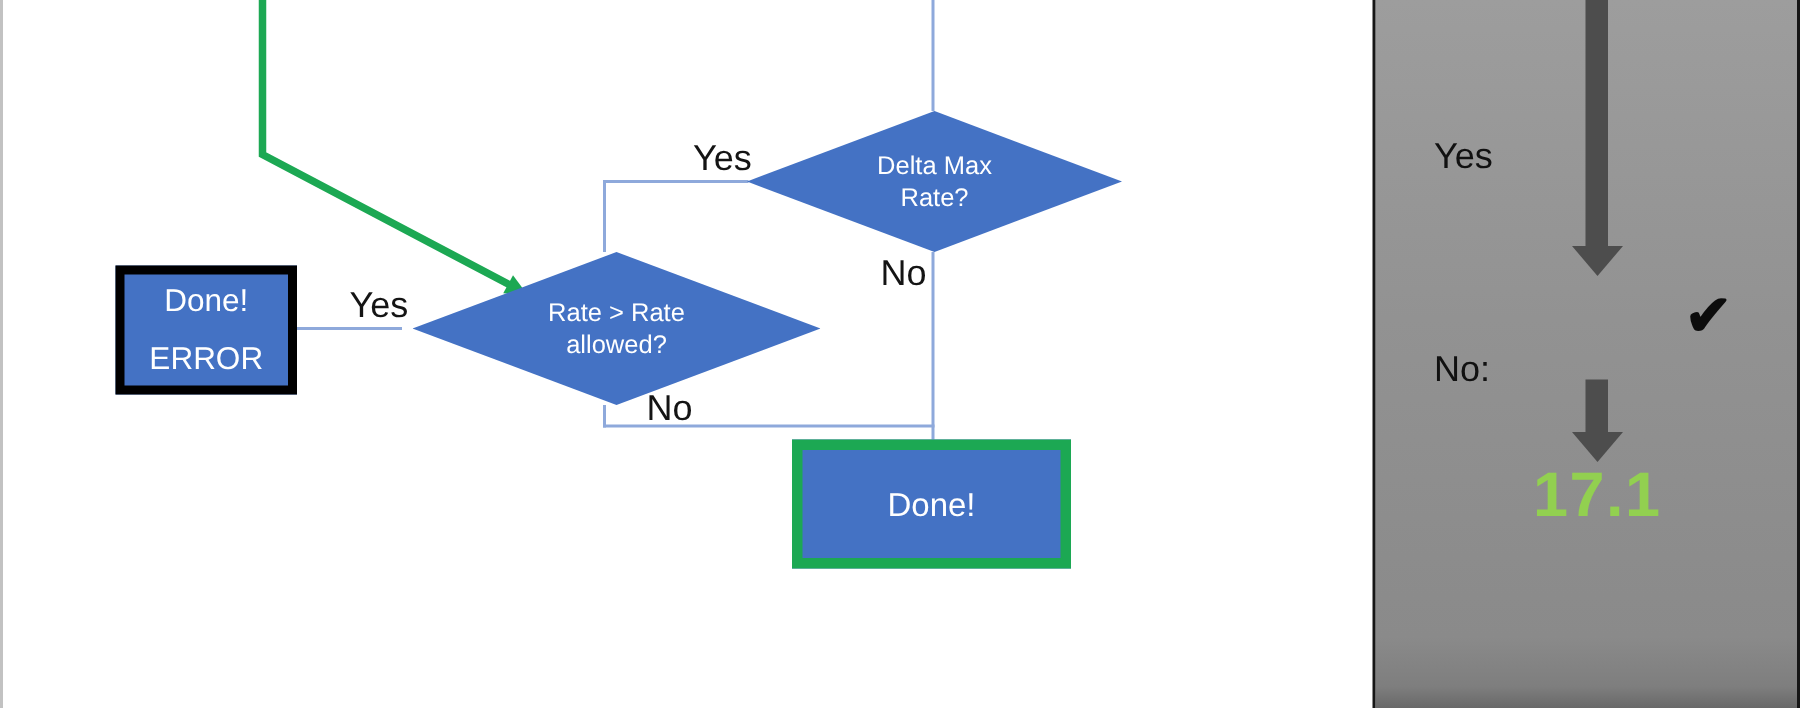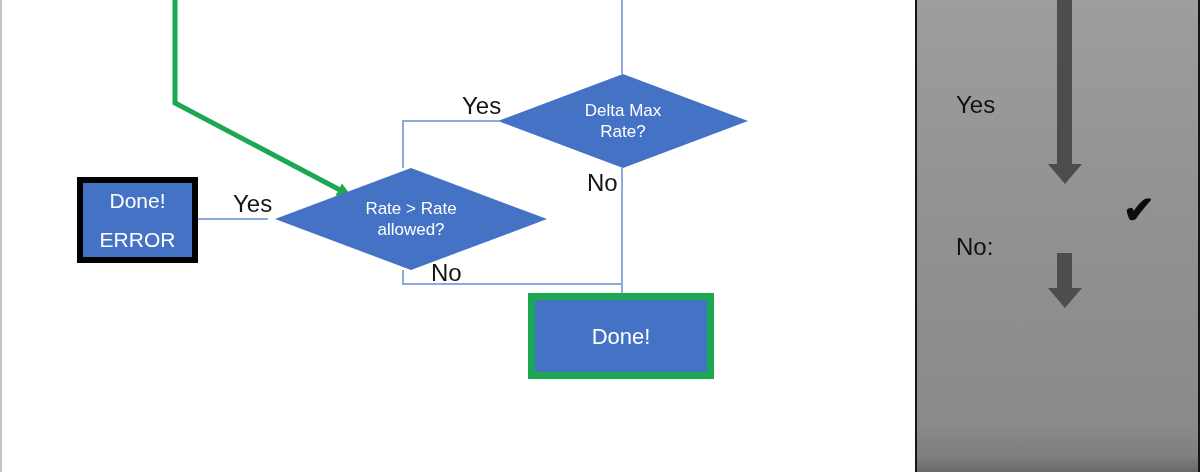--- a/index.html
+++ b/index.html
@@ -90,15 +90,16 @@
     <div class="arrow-head" style="left:131px;top:164px;"></div>
 
     <div class="panel-text" style="left:39px;top:93px;">Yes</div>
 
     <div class="panel-text" style="left:39px;top:207px;margin-top:28px;">No:</div>
     <div id="panel-check">✔</div>
 
     <div class="arrow-shaft" style="left:140px;top:253px;height:35px;"></div>
     <div class="arrow-head" style="left:131px;top:288px;"></div>
 
+    <div id="panel-result">17.1</div>
   </div>
 
 </div>
 
 </body></html>

